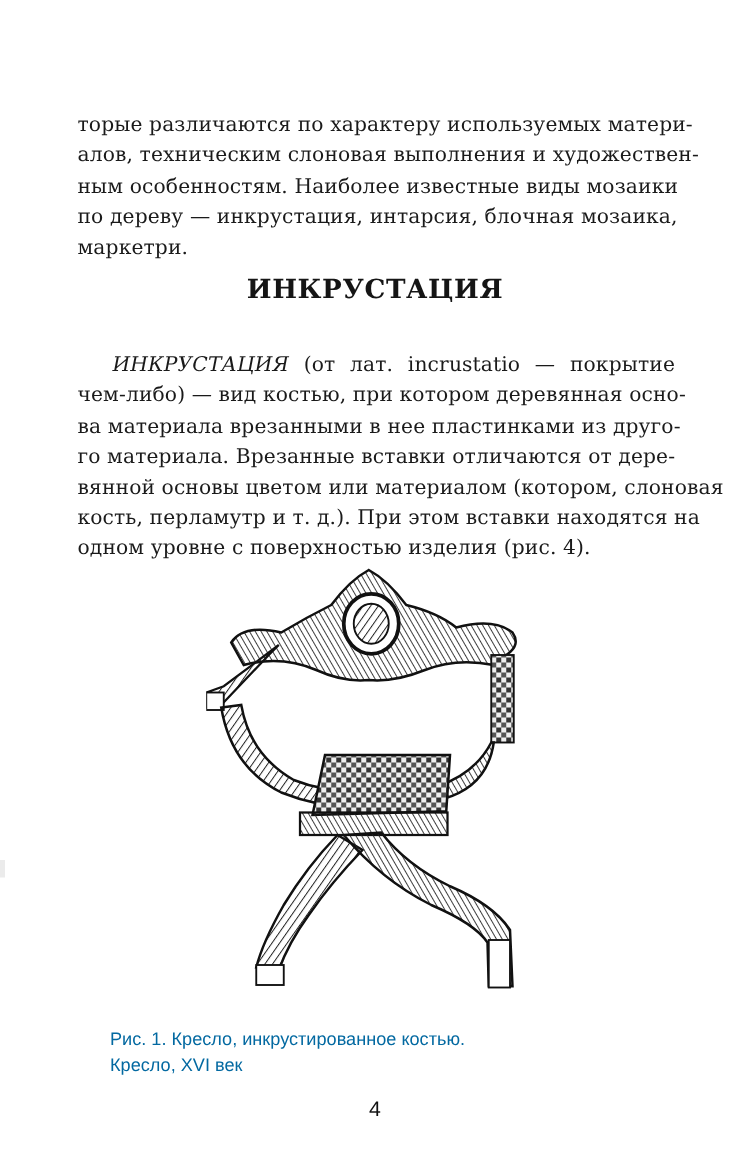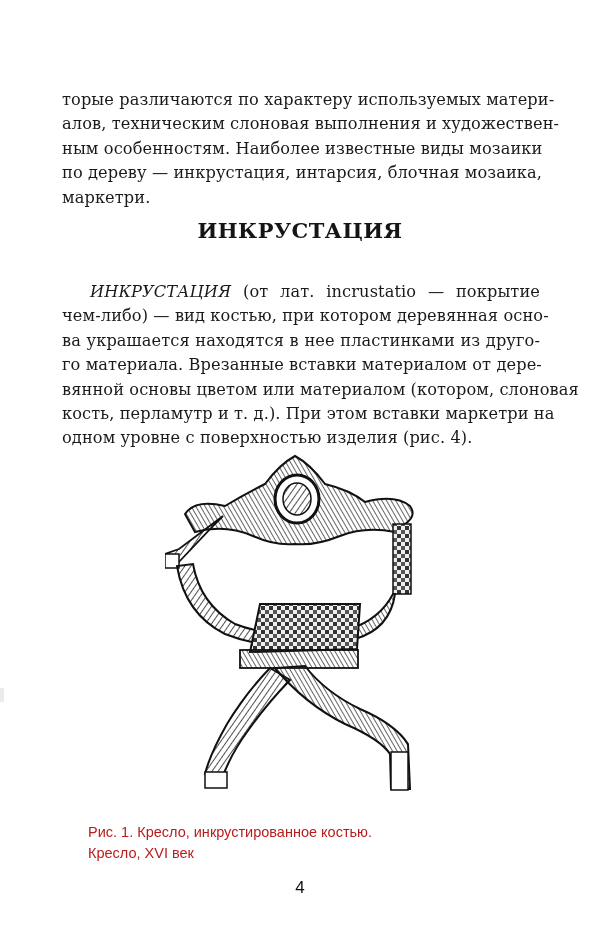--- a/index.html
+++ b/index.html
@@ -21,21 +21,21 @@
     font-family: "DejaVu Serif", "Liberation Serif", serif; font-weight: bold;
     font-size: 21px; letter-spacing: 0.5px; margin: 0; color: #151515;
   }
   .p2 { top: 268px; }
   .p2 .first { padding-left: 28px; }
   .term { font-style: italic; }
   .figure { position: absolute; left: 165px; top: 442px; width: 290px; height: 360px; }
   .caption {
     position: absolute; left: 88px; top: 810px; width: 360px;
     font-family: "Liberation Sans", "DejaVu Sans", sans-serif; font-size: 14.5px; line-height: 21px;
-    color: #b91c1c;
+    color: #0369a1;
   }
   .caption span { display: block; }
   .pagenum {
     position: absolute; top: 866px; left: 0; width: 600px; text-align: center;
     font-family: "Liberation Sans", "DejaVu Sans", sans-serif; font-size: 17px; color: #111;
   }
   .artifact { position: absolute; left: 0; top: 676px; width: 4px; height: 14px; background: #ddd; opacity: .6; }
 </style>
 </head>
 <body>
@@ -48,24 +48,24 @@
     <span class="line">ным особенностям. Наиболее известные виды мозаики</span>
     <span class="line">по дереву — инкрустация, интарсия, блочная мозаика,</span>
     <span class="line last">маркетри.</span>
   </p>
 
   <h2 class="heading">ИНКРУСТАЦИЯ</h2>
 
   <p class="para p2">
     <span class="line first"><span class="term">ИНКРУСТАЦИЯ</span><span> (от лат. incrustatio — покрытие</span></span>
     <span class="line">чем-либо) — вид костью, при котором деревянная осно-</span>
-    <span class="line">ва украшается находятся в нее пластинками из друго-</span>
-    <span class="line">го материала. Врезанные вставки материалом от дере-</span>
+    <span class="line">ва материала врезанными в нее пластинками из друго-</span>
+    <span class="line">го материала. Врезанные вставки отличаются от дере-</span>
     <span class="line">вянной основы цветом или материалом (котором, слоновая</span>
-    <span class="line">кость, перламутр и т. д.). При этом вставки маркетри на</span>
+    <span class="line">кость, перламутр и т. д.). При этом вставки находятся на</span>
     <span class="line last">одном уровне с поверхностью изделия (рис. 4).</span>
   </p>
 
   <div class="figure">
     <svg width="290" height="360" viewBox="0 0 290 360" xmlns="http://www.w3.org/2000/svg">
       <defs>
         <pattern id="hatch" width="5" height="5" patternUnits="userSpaceOnUse" patternTransform="rotate(35)">
           <line x1="0" y1="0" x2="0" y2="5" stroke="#222" stroke-width="1.6"></line>
         </pattern>
         <pattern id="hatch2" width="4" height="4" patternUnits="userSpaceOnUse" patternTransform="rotate(-30)">

